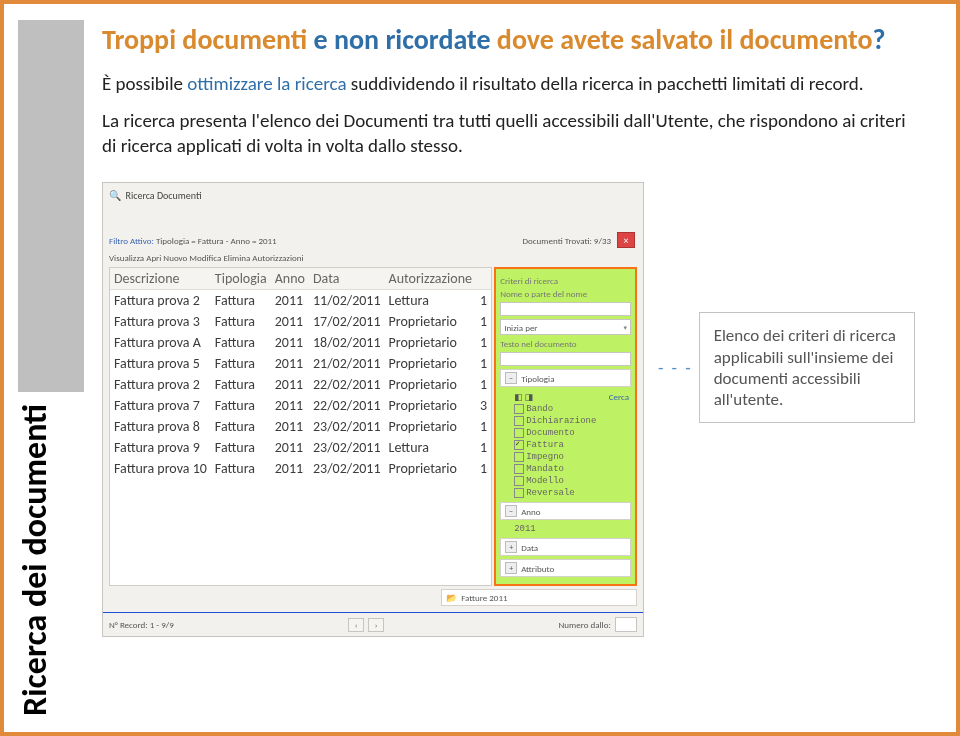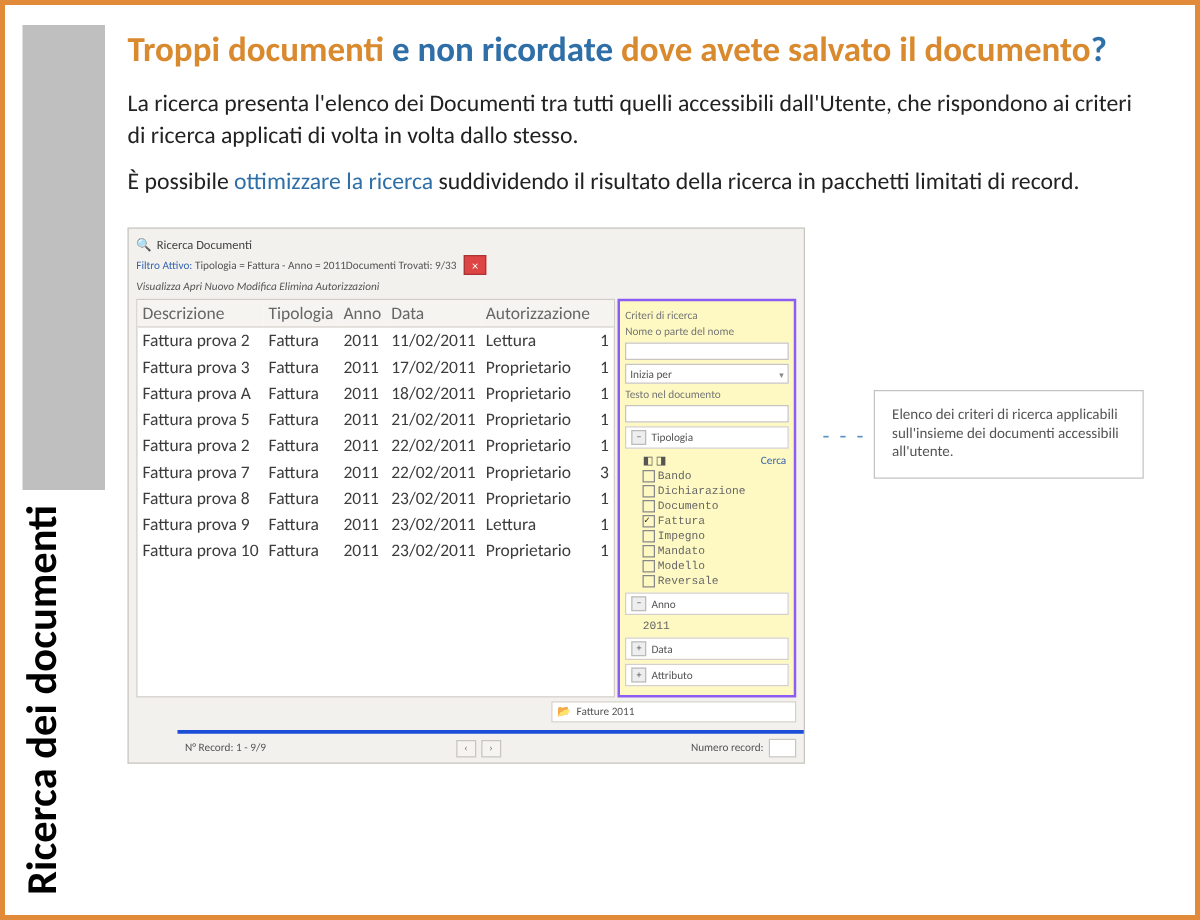--- a/index.html
+++ b/index.html
@@ -83,36 +83,36 @@
     gap: 4px;
     font-size: 10px;
     color: #444;
   }
   .ss-filter {
     color: #3a66b0;
     margin: 4px 0 2px 0;
   }
   .ss-topbar {
     display: flex;
-    justify-content: flex-start;
-    align-items: center;
+    justify-content: space-between;
+    align-items: center;
+    margin-top: 28px;
   }
   .ss-close {
     width: 16px; height: 14px;
     background: #d44;
     color: #fff;
     display: flex; align-items: center; justify-content: center;
     font-size: 10px;
     border: 1px solid #a33;
     margin: 2px;
   }
   .ss-toolbar {
     color: #555;
     padding: 2px 0 4px;
-    font-style: italic;
   }
   .ss-content {
     display: flex;
     gap: 2px;
   }
   .ss-table {
     flex: 1;
     background: #fff;
     border: 1px solid #d0ccc6;
   }
@@ -128,22 +128,22 @@
     white-space: nowrap;
   }
   .ss-table th {
     background: #f6f4f1;
     color: #666;
     font-weight: normal;
     border-bottom: 1px solid #e0dcd6;
   }
   .ss-side {
     width: 190px;
-    background: #fef9c3;
-    border: 2px solid #8b5cf6;
+    background: #bef264;
+    border: 2px solid #f97316;
     box-sizing: border-box;
     padding: 4px;
   }
   .ss-side .sec-title {
     color: #777;
     margin: 2px 0;
   }
   .ss-input {
     background: #fff;
     border: 1px solid #c8c5c0;
@@ -203,22 +203,21 @@
   }
   .ss-icons { display: inline-flex; gap: 2px; }
   .ss-icons span { font-size: 9px; }
   .ss-bottom {
     display: flex;
     justify-content: space-between;
     align-items: center;
     padding: 4px 6px;
     font-size: 9px;
     color: #555;
-    border-top: 3px solid #1d4ed8;
-    margin-left: 39px;
+    border-top: 1px solid #1d4ed8;
   }
   .ss-pager {
     display: flex;
     gap: 4px;
     margin-left: auto;
     margin-right: auto;
   }
   .ss-pager .pgbtn {
     width: 14px; height: 12px;
     border: 1px solid #c8c5c0;
@@ -242,46 +241,46 @@
     color: #5691c8;
     font-size: 18px;
     letter-spacing: 2px;
     white-space: nowrap;
   }
   .callout {
     width: 186px;
     background: #fff;
     border: 1px solid #c3c3c3;
     padding: 12px 14px;
-    font-size: 12px;
+    font-size: 17px;
     line-height: 1.25;
     color: #555;
   }
 </style>
 </head>
 <body>
 
 <div class="page">
 
   <div class="railcol">
     <div class="rail"></div>
     <div class="rail-text">Ricerca dei documenti</div>
   </div>
 
   <div class="main">
 
     <div class="heading">
       <span class="orange">Troppi documenti</span><span> e non ricordate </span><span class="orange">dove avete salvato il documento</span><span>?</span>
     </div>
 
-    <div class="para">La ricerca presenta l'elenco dei Documenti tra tutti quelli accessibili dall'Utente, che rispondono ai criteri di ricerca applicati di volta in volta dallo stesso.</div>
-
     <div class="para">
       <span>È possibile </span><span class="link">ottimizzare la ricerca</span><span> suddividendo il risultato della ricerca in pacchetti limitati di record.</span>
     </div>
+
+    <div class="para">La ricerca presenta l'elenco dei Documenti tra tutti quelli accessibili dall'Utente, che rispondono ai criteri di ricerca applicati di volta in volta dallo stesso.</div>
 
     <div class="figure-row">
 
       <div class="screenshot">
         <div class="ss-inner">
           <div class="ss-title">
             <span>🔍</span>
             <span>Ricerca Documenti</span>
           </div>
           <div class="ss-topbar">
@@ -468,21 +467,21 @@
           </div>
         </div>
 
         <div class="ss-bottom">
           <span>N° Record: 1 - 9/9</span>
           <span class="ss-pager">
             <span class="pgbtn">‹</span>
             <span class="pgbtn">›</span>
           </span>
           <span class="ss-numrec">
-            <span>Numero record:</span>
+            <span>Numero dallo:</span>
             <span class="recbox">&nbsp;&nbsp;&nbsp;&nbsp;</span>
           </span>
         </div>
 
       </div>
 
       <div class="callout-wrap" style="margin-top:130px;">
         <span class="conn">- - -</span>
         <div class="callout">Elenco dei criteri di ricerca applicabili sull'insieme dei documenti accessibili all'utente.</div>
       </div>

